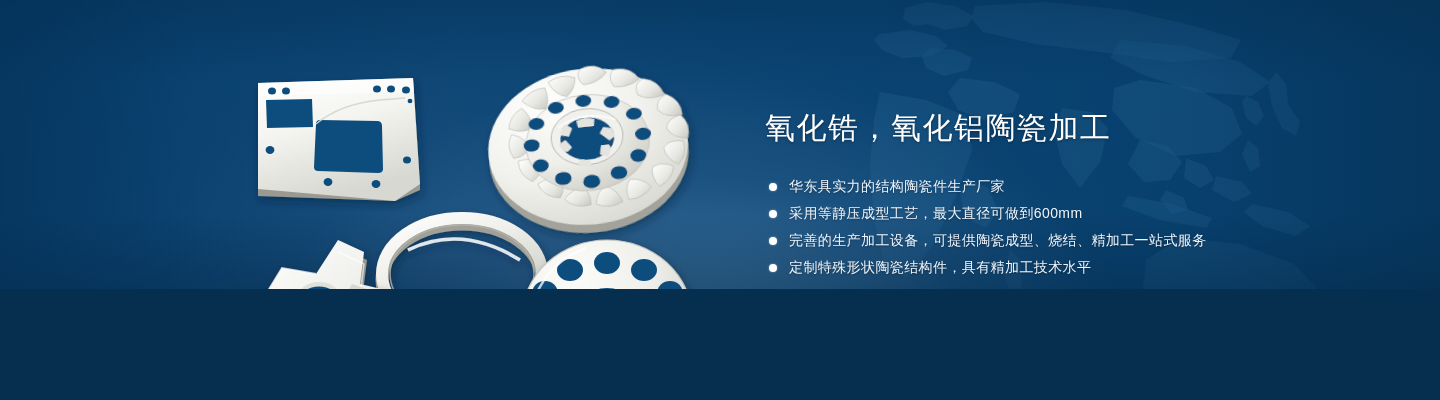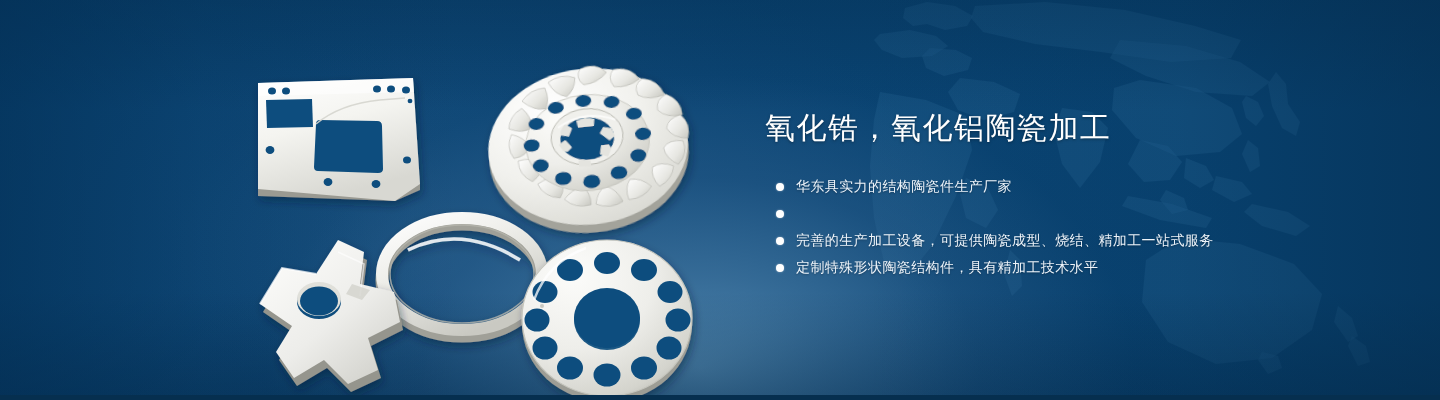--- a/index.html
+++ b/index.html
@@ -3,21 +3,21 @@
 <meta charset="utf-8">
 <style>
   html, body {
     margin: 0;
     padding: 0;
     background: #062f4f;
   }
   #banner {
     position: relative;
     width: 1440px;
-    height: 395px;
+    height: 289px;
     overflow: hidden;
     font-family: "Liberation Sans", "DejaVu Sans", sans-serif;
     background: #0f766e;
   }
 
   
   .bg-base {
     position: absolute;
     inset: 0;
     background: #084372;
@@ -79,21 +79,21 @@
     font-size: 30px;
     line-height: 40px;
     letter-spacing: 1.5px;
     font-weight: 400;
     margin: 0 0 28px 0;
     text-shadow: 0 1px 3px rgba(0,0,0,0.35);
     white-space: nowrap;
   }
   .bullets {
     list-style: none;
-    margin: 11px;
+    margin: 4px;
     padding: 0;
   }
   .bullet-row {
     display: flex;
     align-items: center;
     height: 21px;
     margin-bottom: 6px;
   }
   .bullet-dot {
     width: 8px;
@@ -371,20 +371,21 @@
   <div class="text-panel">
     <h1 class="headline">氧化锆，氧化铝陶瓷加工</h1>
 
     <ul class="bullets">
       <li class="bullet-row">
         <span class="bullet-dot"></span>
         <span class="bullet-text">华东具实力的结构陶瓷件生产厂家</span>
       </li>
       <li class="bullet-row">
         <span class="bullet-dot"></span>
+        <span class="bullet-text">采用等静压成型工艺，最大直径可做到600mm</span>
       </li>
       <li class="bullet-row">
         <span class="bullet-dot"></span>
         <span class="bullet-text">完善的生产加工设备，可提供陶瓷成型、烧结、精加工一站式服务</span>
       </li>
       <li class="bullet-row">
         <span class="bullet-dot"></span>
         <span class="bullet-text">定制特殊形状陶瓷结构件，具有精加工技术水平</span>
       </li>
     </ul>

